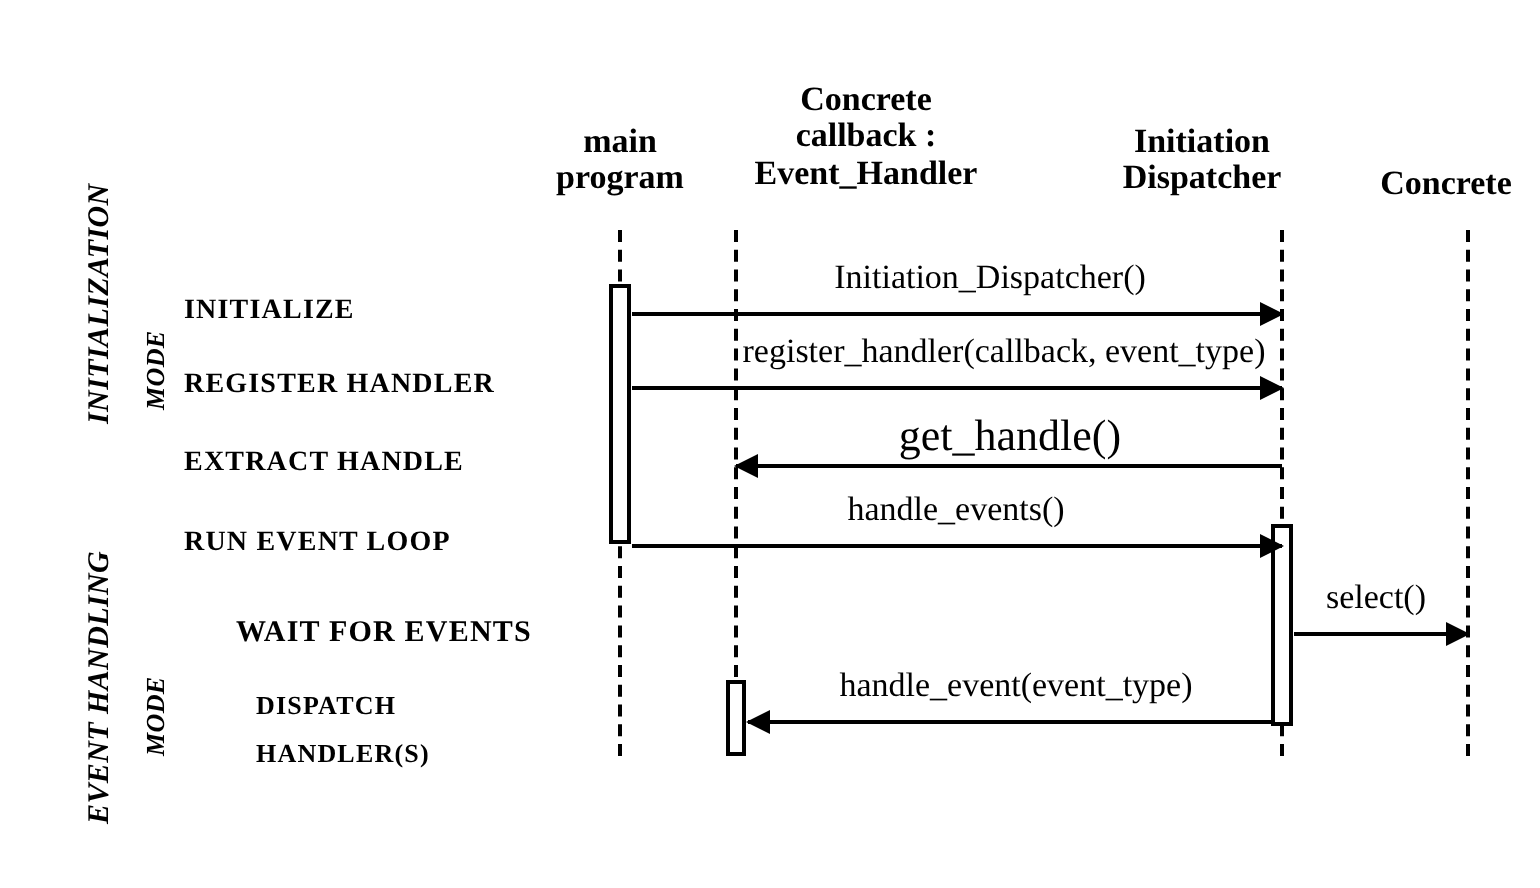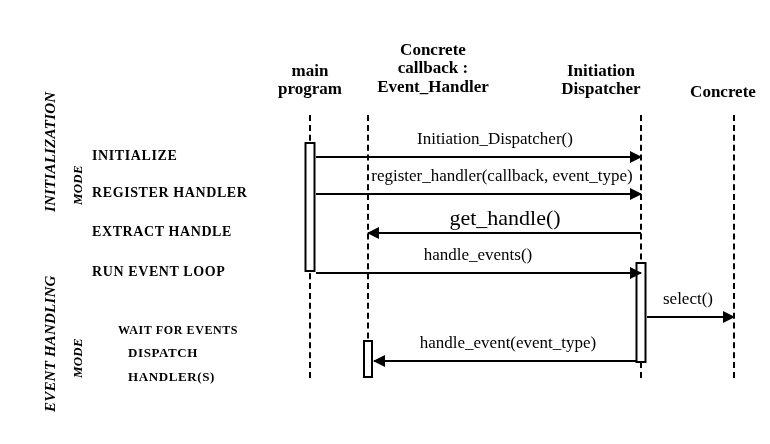--- a/index.html
+++ b/index.html
@@ -92,21 +92,21 @@
   <div class="phase" style="left:42px;top:212px;font-size:15px;">INITIALIZATION</div>
   <div class="phase" style="left:70px;top:205px;font-size:13px;">MODE</div>
 
   <div class="phase" style="left:42px;top:412px;font-size:15px;">EVENT HANDLING</div>
   <div class="phase" style="left:70px;top:378px;font-size:13px;">MODE</div>
 
   <div class="step" style="left:92px;top:156px;font-size:14px;">INITIALIZE</div>
   <div class="step" style="left:92px;top:193px;font-size:14px;">REGISTER HANDLER</div>
   <div class="step" style="left:92px;top:272px;font-size:14px;">RUN EVENT LOOP</div>
   <div class="step" style="left:92px;top:232px;font-size:14px;">EXTRACT HANDLE</div>
-  <div class="step" style="left:118px;top:330px;font-size:12px;">WAIT FOR EVENTS</div>
+  <div class="step" style="left:118px;top:317px;font-size:15px;">WAIT FOR EVENTS</div>
   <div class="step" style="left:128px;top:353px;font-size:13px;">DISPATCH</div>
   <div class="step" style="left:128px;top:377px;font-size:13px;">HANDLER(S)</div>
 
   <div class="head" style="left:310px;top:62px;font-size:17px;">
     <div>main</div>
     <div>program</div>
   </div>
 
   <div class="head" style="left:433px;top:41px;font-size:17px;">
     <div>Concrete</div>

